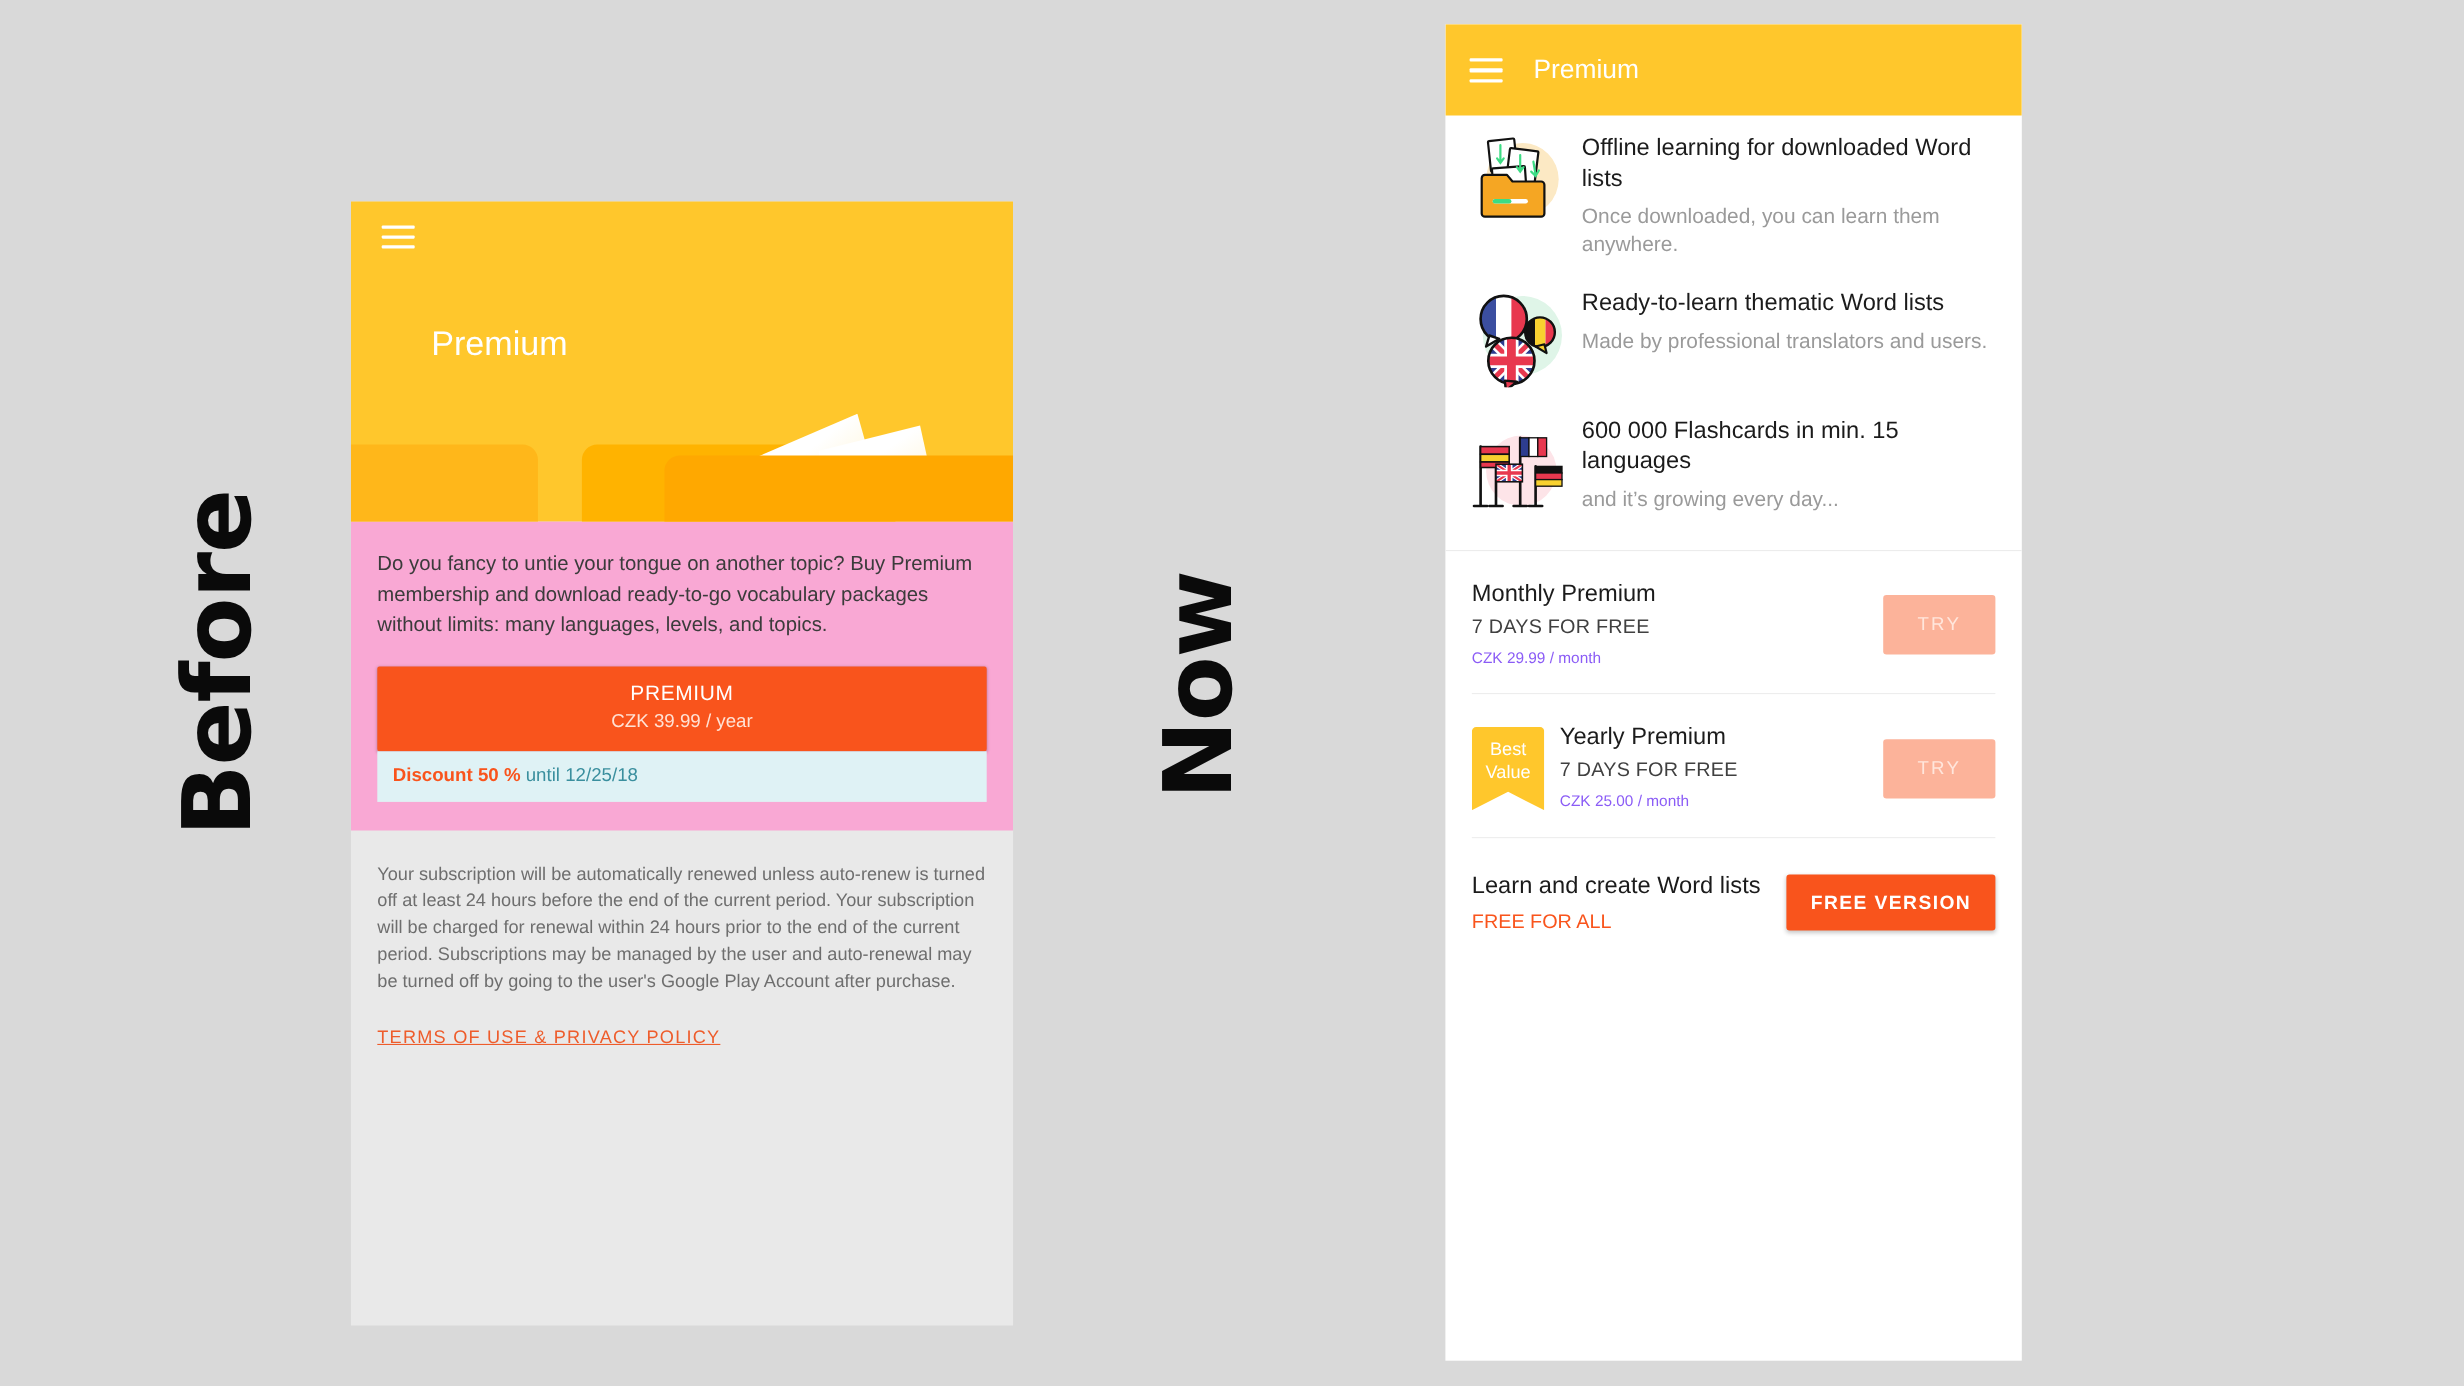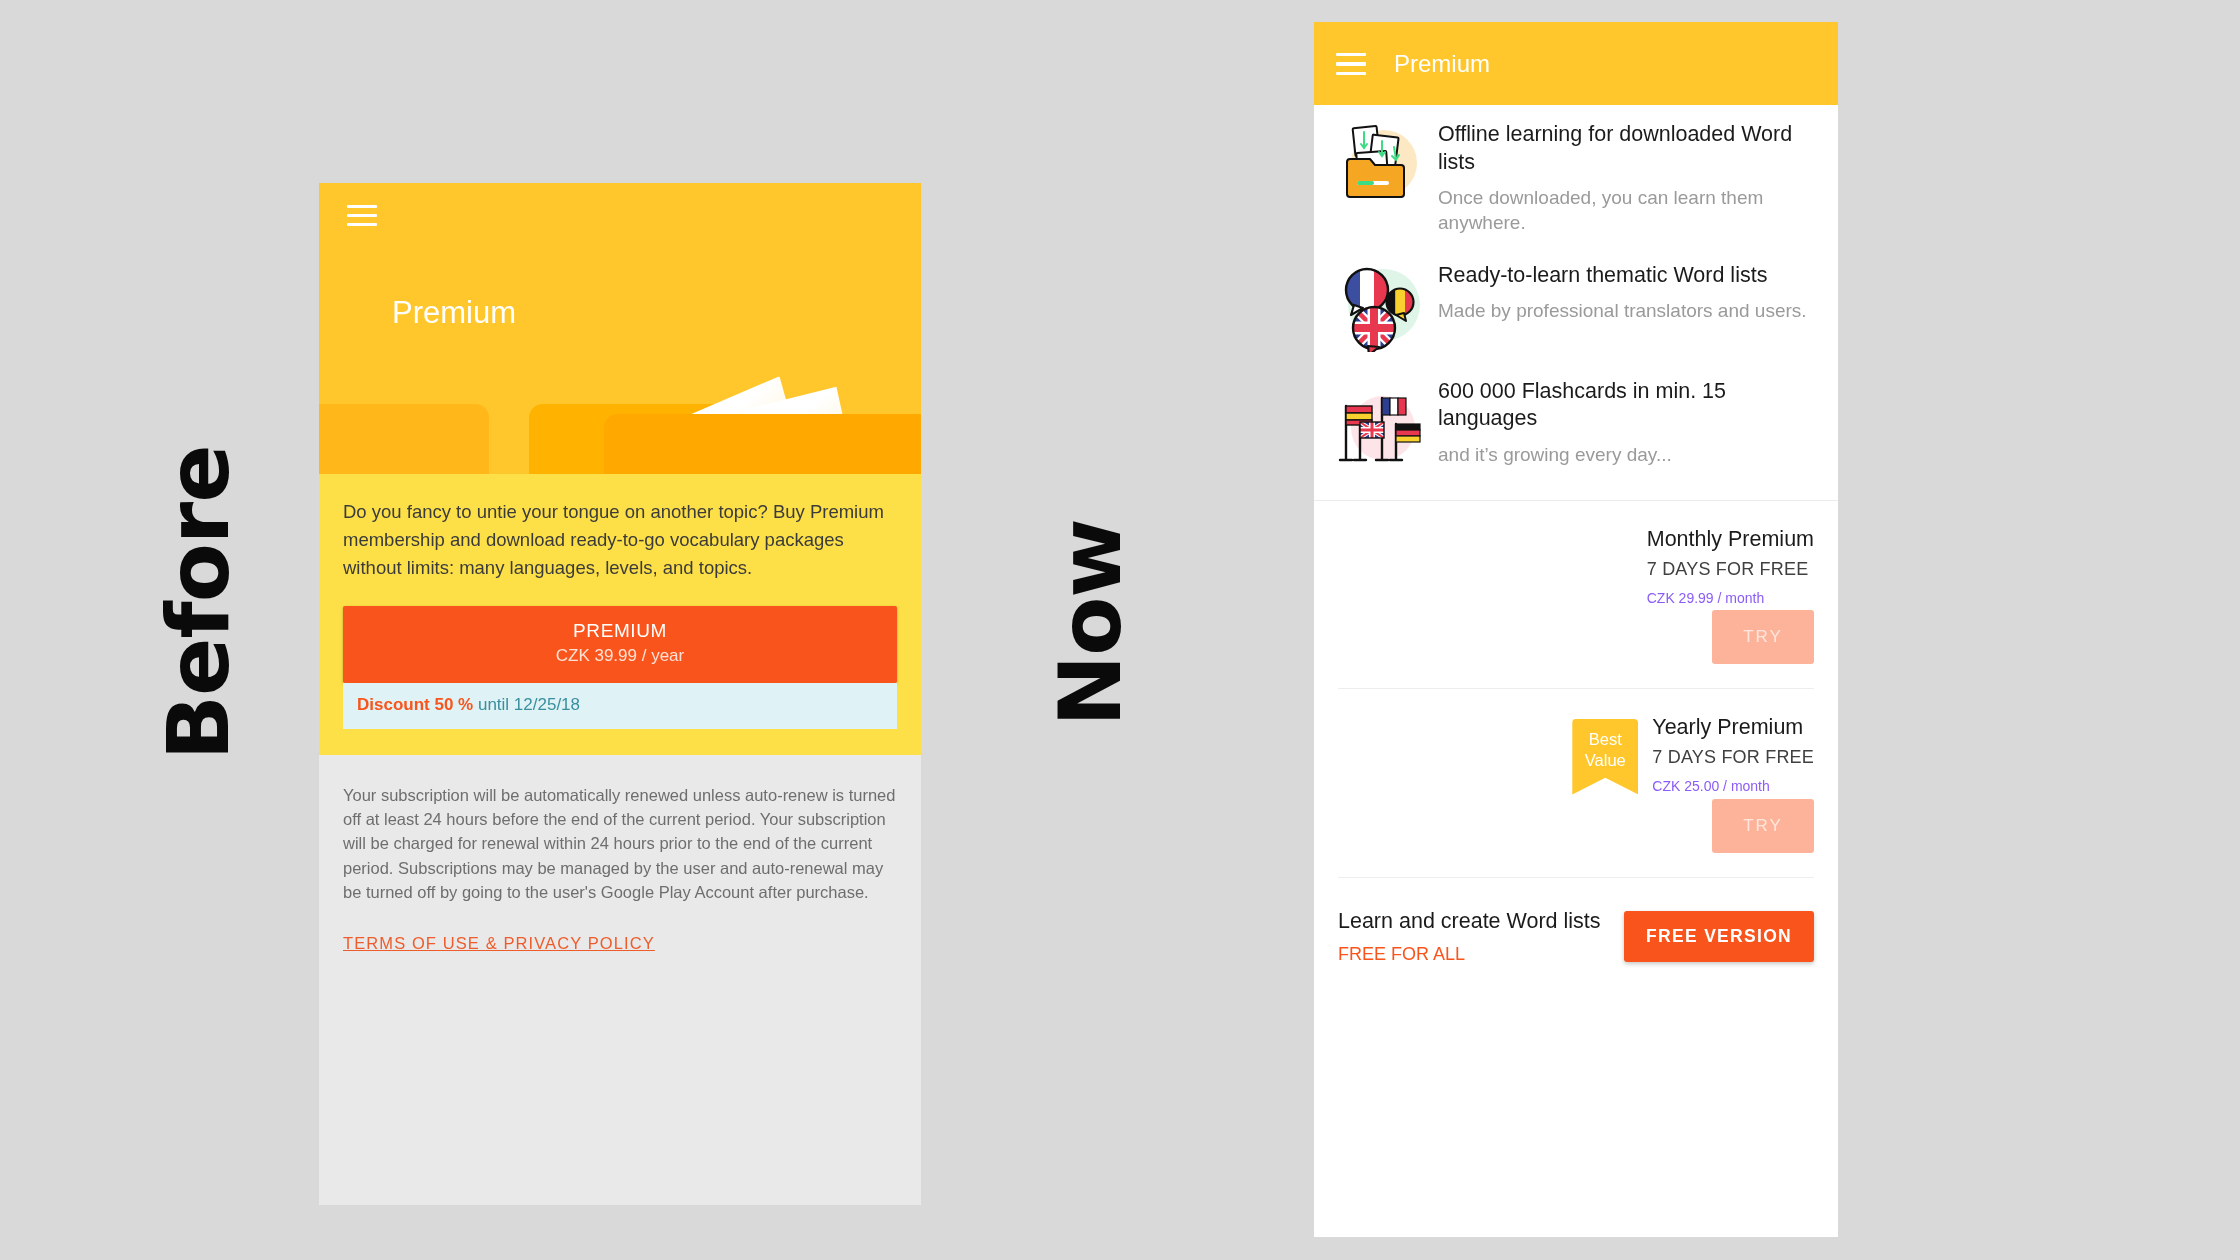--- a/index.html
+++ b/index.html
@@ -69,21 +69,21 @@
     left: 357px; bottom: 46px; width: 112px; height: 44px;
     transform: rotate(-9deg);
     clip-path: polygon(0% 62%, 96% 0%, 100% 86%, 6% 100%);
   }
   .paper-b {
     left: 425px; bottom: 40px; width: 100px; height: 46px;
     transform: rotate(-4deg);
     clip-path: polygon(0% 40%, 94% 4%, 100% 92%, 4% 100%);
   }
 
-  .before-body { background:#fde047; padding: 24px 24px 26px 24px; }
+  .before-body { background:#f9a8d4; padding: 24px 24px 26px 24px; }
   .before-desc {
     font-size: 18.5px; line-height: 1.52; color: #3b3b3b;
   }
   .premium-btn {
     margin-top: 24px; background:#f9541c; border-radius: 2px;
     padding: 14px 0 17px 0; text-align:center;
     box-shadow: 0 1px 3px rgba(0,0,0,.28);
   }
   .premium-btn .pb-main {
     display:block; color:#fff; font-size:19px; letter-spacing:.6px;
@@ -135,23 +135,22 @@
   .feature-title {
     font-size: 21.5px; color:#1b1b1b; line-height:1.28; font-weight:400;
   }
   .feature-sub {
     margin-top: 9px; font-size: 19px; color:#9a9a9a; line-height:1.33;
   }
   .section-divider { height:1px; background:#ececec; margin-top: 22px; }
 
   
   .plan-row {
-    display:flex; align-items:flex-end;
+    display:flex; align-items:center;
     padding: 26px 24px 24px 24px;
-    flex-direction: column;
   }
   .plan-left { flex:1; display:flex; }
   .plan-info .plan-name { font-size:21.5px; color:#1b1b1b; }
   .plan-info .plan-trial {
     margin-top:7px; font-size:18px; color:#404040; letter-spacing:.2px;
   }
   .plan-info .plan-price {
     margin-top:10px; font-size:14px; color:#8b5cf6;
   }
   .try-btn {

